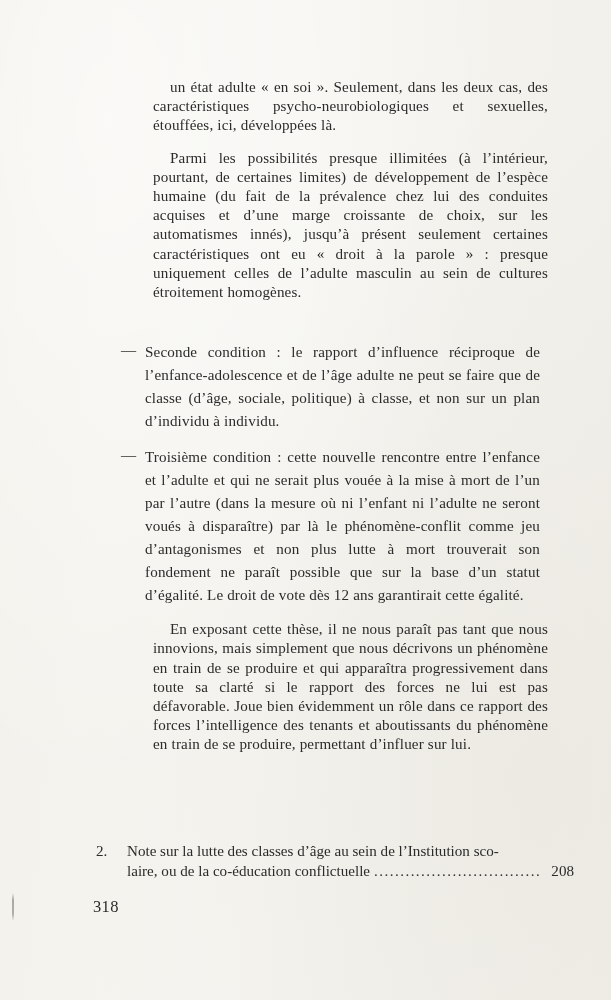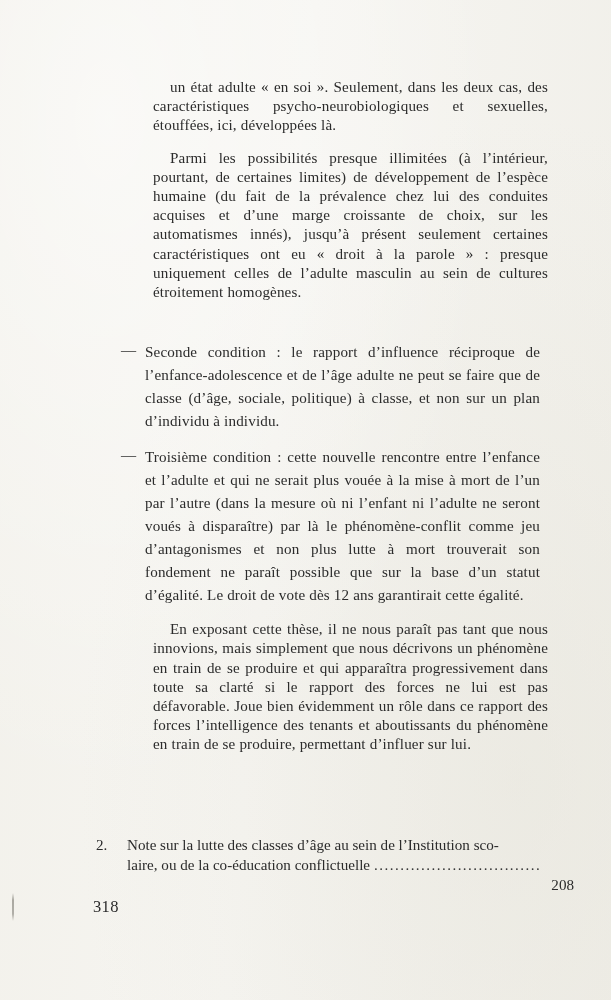--- a/index.html
+++ b/index.html
@@ -92,41 +92,41 @@
     padding-left: 31px;
   }
   .toc-num {
     position: absolute;
     left: 0;
     top: 0;
   }
   .toc-body {
     display: block;
     text-align: justify;
+    margin-top: 6px;
   }
   .toc-lastline {
     display: flex;
     align-items: flex-start;
     width: 447px;
   }
   .toc-lastline .toc-tail {
     white-space: nowrap;
   }
   .toc-leader {
     flex: 1 1 auto;
     overflow: hidden;
     white-space: nowrap;
     margin: 0 2px 0 4px;
     letter-spacing: 1.45px;
     color: #343434;
   }
   .toc-page {
     white-space: nowrap;
     padding-left: 8px;
-    margin-top: 20px;
   }
 
   .folio {
     position: absolute;
     left: 93px;
     top: 897px;
     font-size: 16.5px;
     letter-spacing: 0.02em;
     text-align: center;
   }

